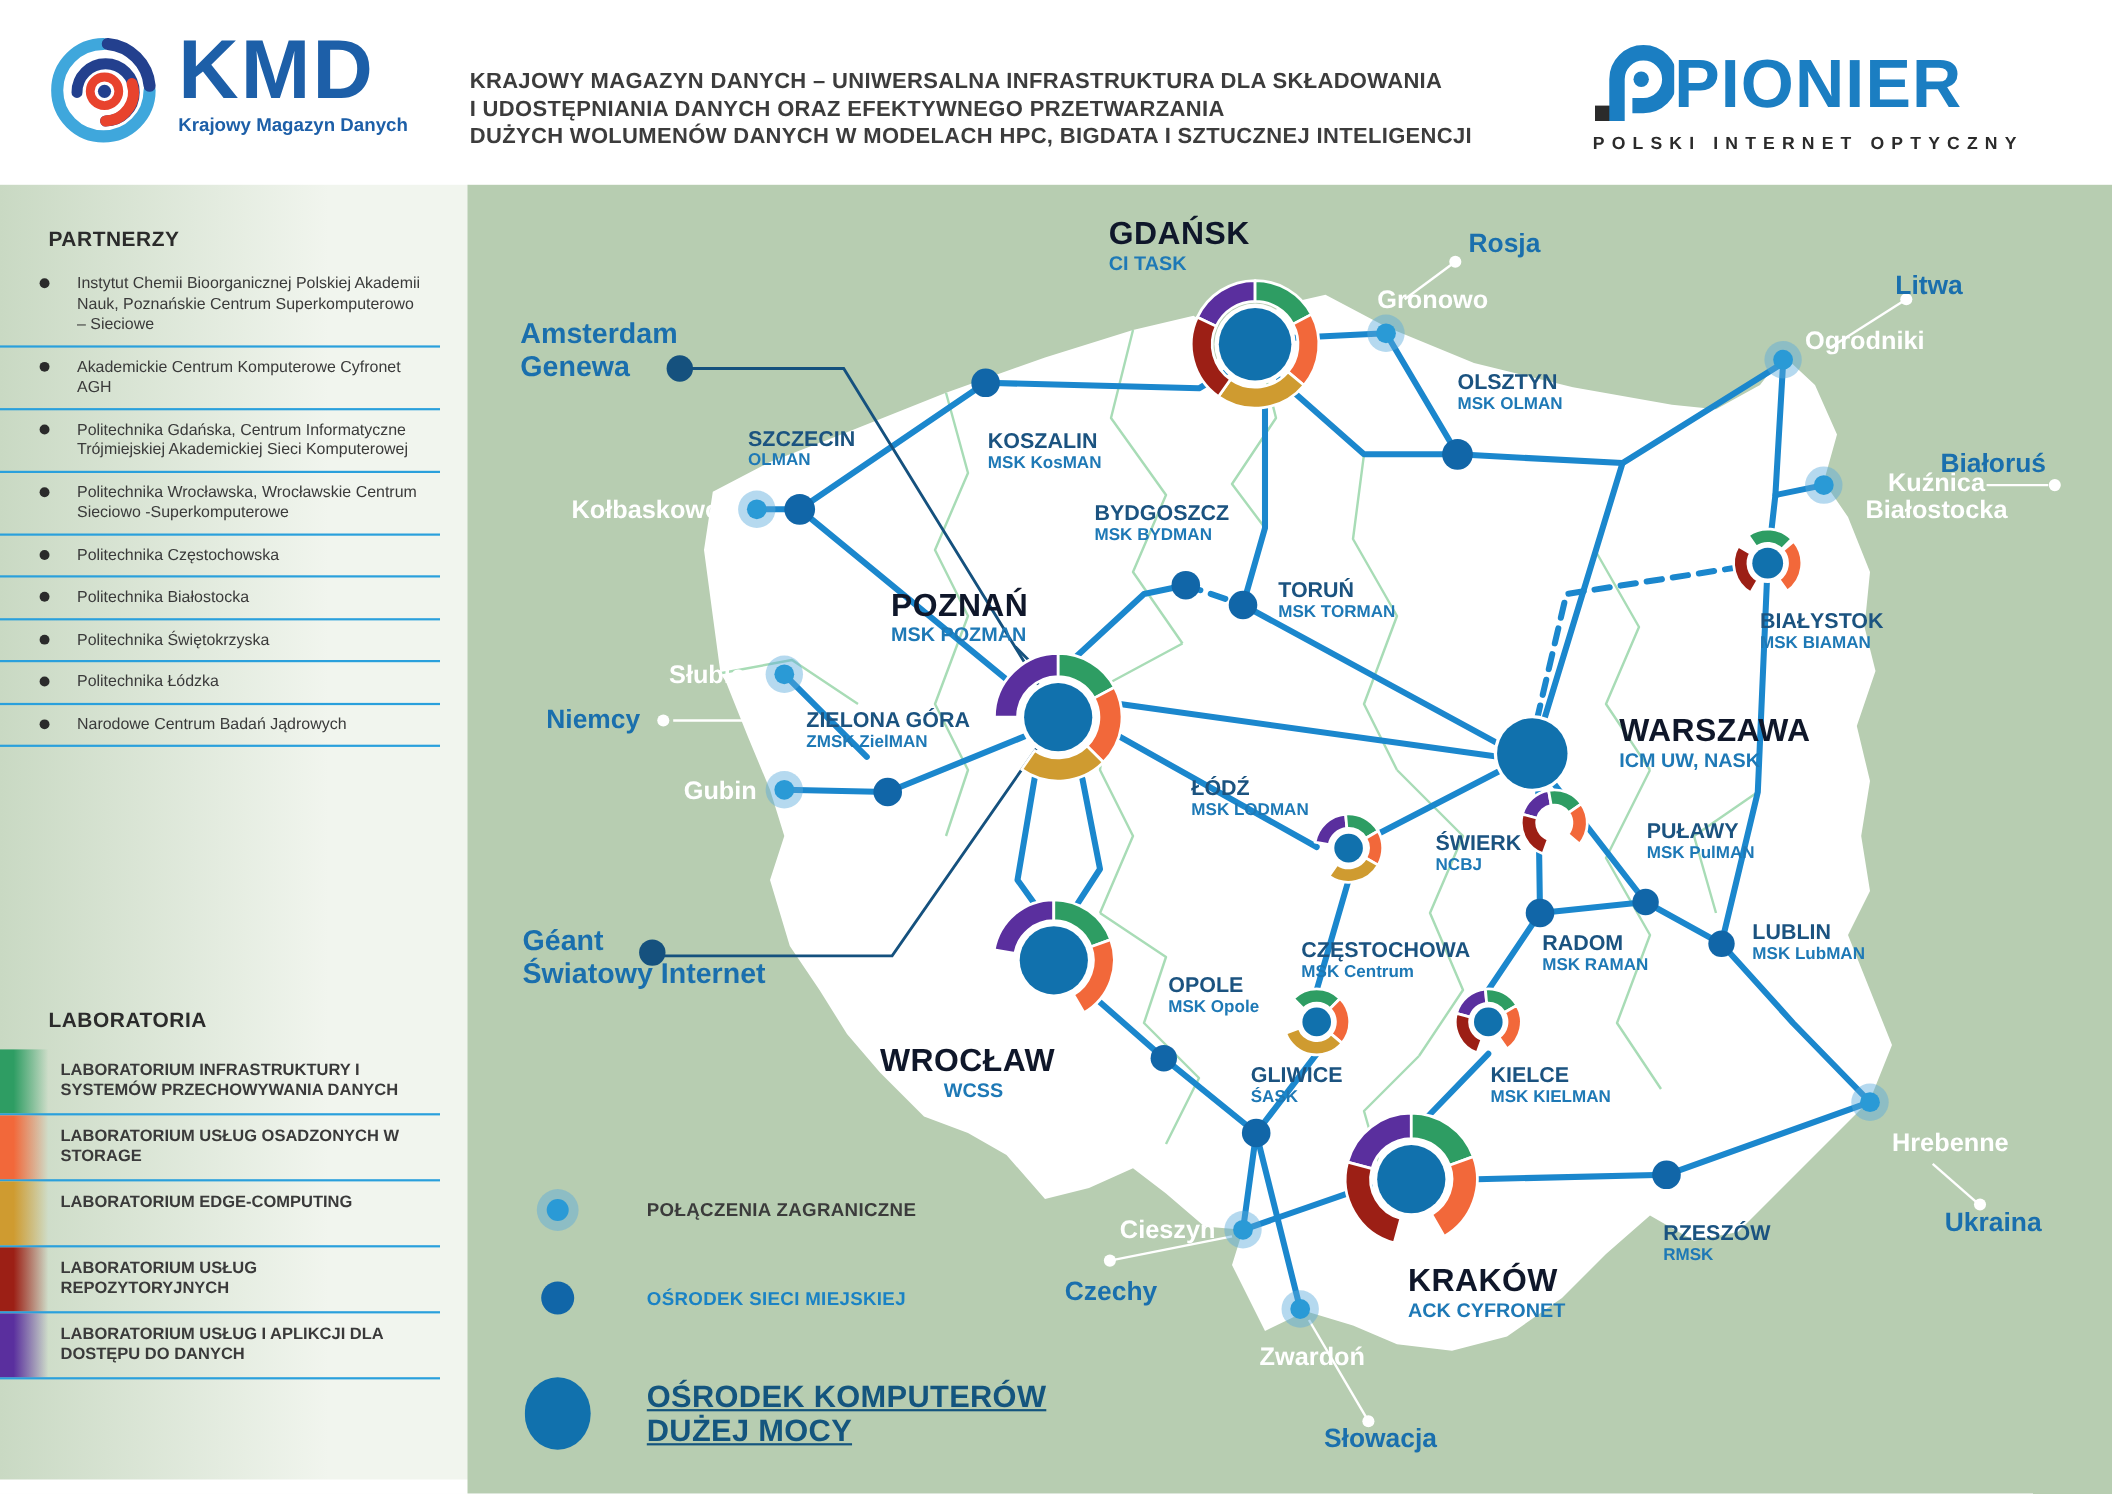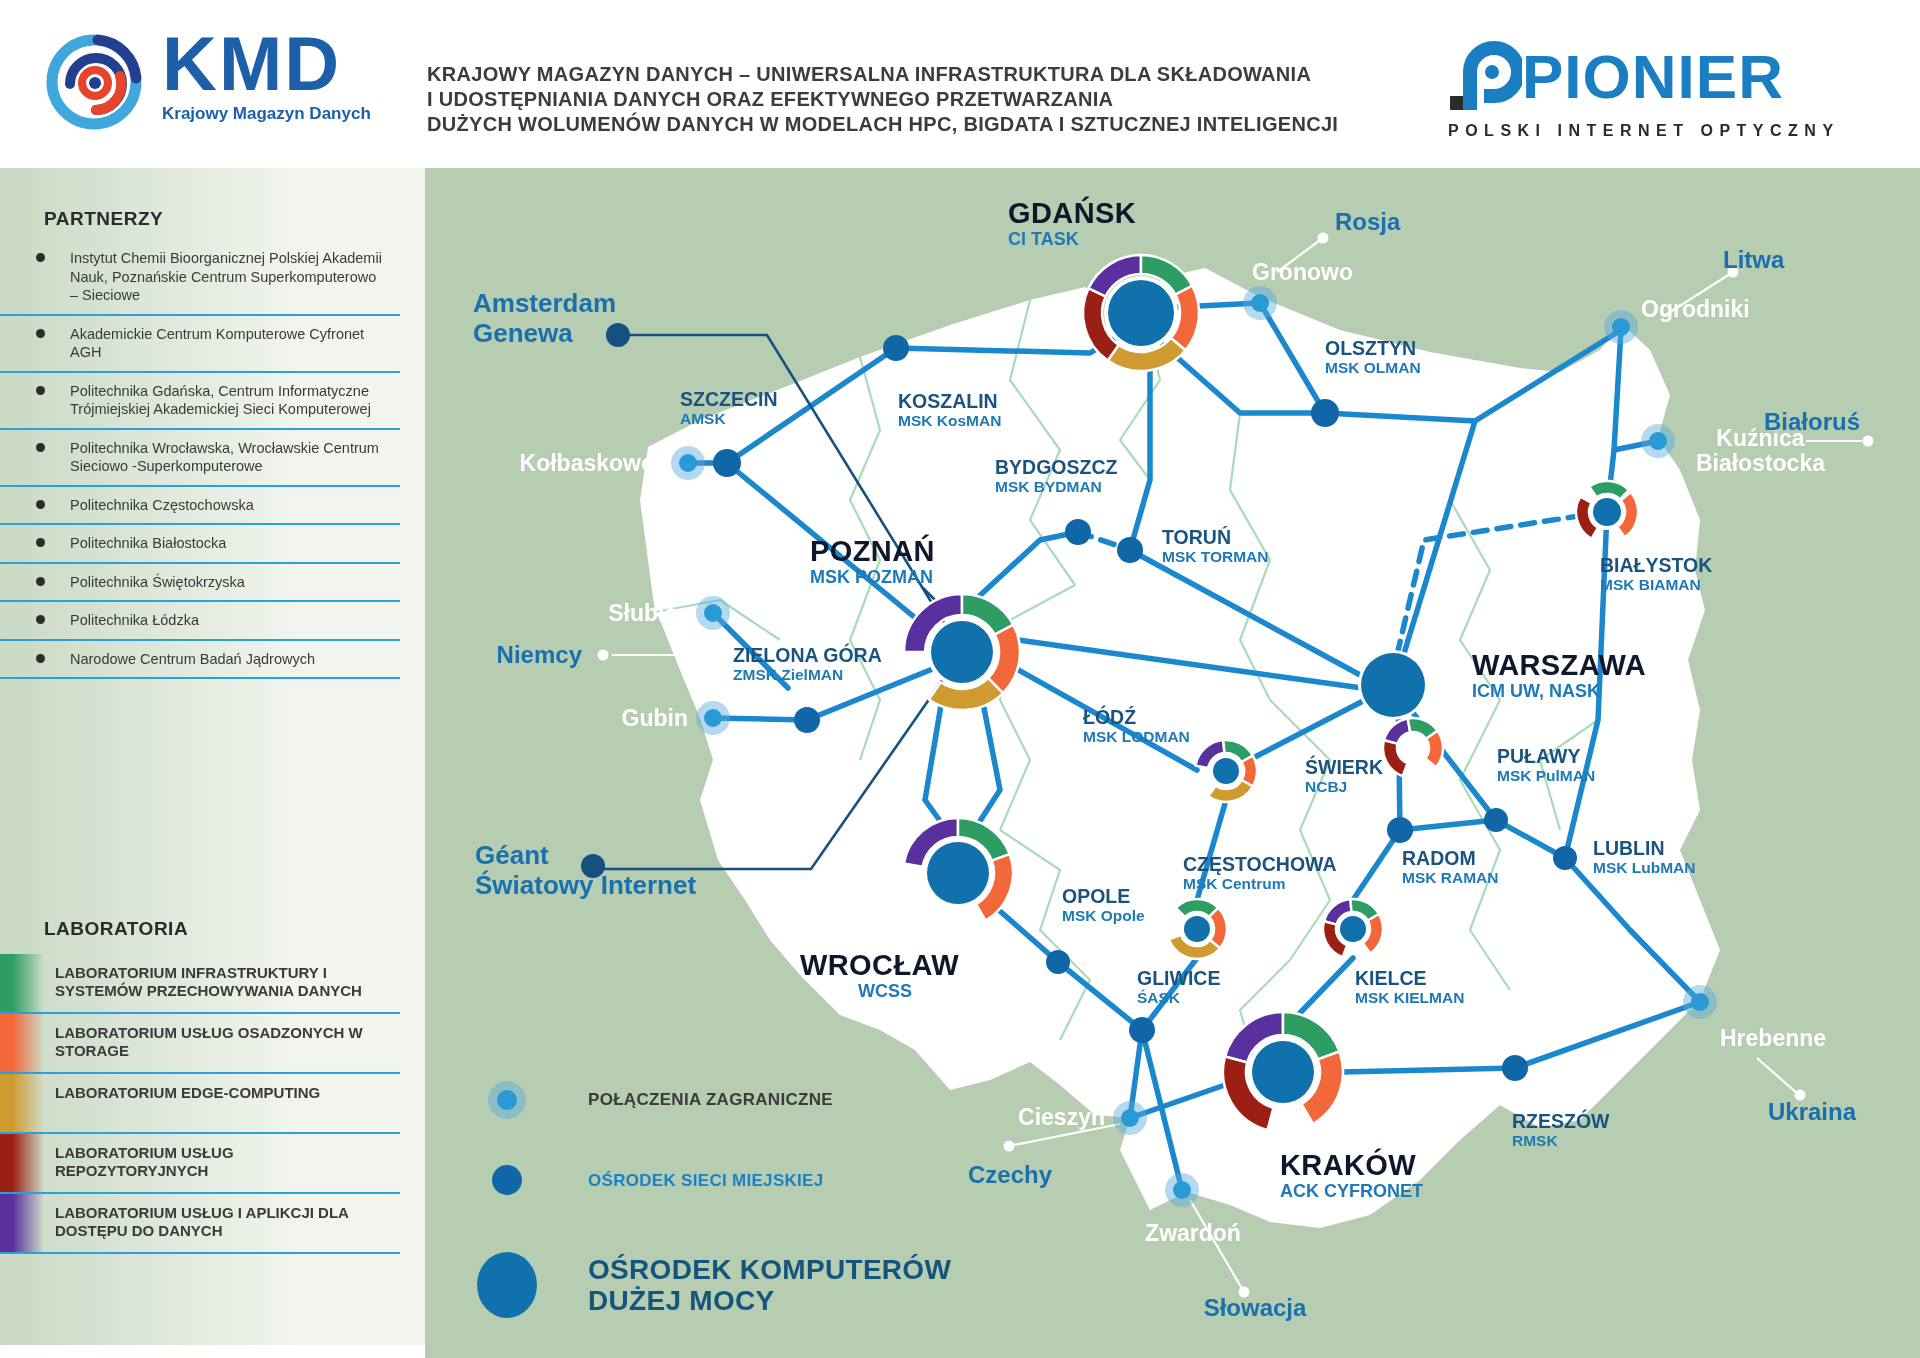--- a/index.html
+++ b/index.html
@@ -38,21 +38,21 @@
   .city-name{font-size:19.5px;font-weight:bold;color:#1b5380;line-height:22px;}
   .city-sub{font-size:15.5px;font-weight:bold;color:#1e79b6;line-height:18px;}
   .big .city-name{font-size:29px;line-height:31px;color:#0f172a;letter-spacing:.4px;}
   .big .city-sub{font-size:18px;line-height:21px;}
   .white-label{font-size:23px;font-weight:bold;color:#ffffff;line-height:25px;}
   .country-label{font-size:24px;font-weight:bold;color:#1a6fad;line-height:27px;}
   .ext-label{font-size:26px;font-weight:bold;color:#1a6fad;line-height:30px;}
   
   .legend-text-1{font-size:17px;font-weight:bold;color:#3b3b3b;letter-spacing:.3px;}
   .legend-text-2{font-size:17px;font-weight:bold;color:#1a82c4;letter-spacing:.3px;}
-  .legend-text-3{font-size:28px;font-weight:bold;color:#14557e;line-height:31px;letter-spacing:.3px;}
+  .legend-text-3{font-size:28px;font-weight:bold;color:#14557e;line-height:31px;letter-spacing:.3px;text-decoration:underline;}
 </style>
 </head>
 <body>
 
 <div id="stage">
 
   <div id="header">
     <div id="kmd-logo">
       <svg width="108" height="118" viewBox="0 0 108 118">
         <g fill="none" stroke-linecap="round">
@@ -305,21 +305,21 @@
         <div class="map-label " style="left: 930px; top: 799px;">
           <div class="city-name">KIELCE</div>
           <div class="city-sub" style="margin-left:0px">MSK KIELMAN</div>
         </div>
         <div class="map-label " style="left: 1175px; top: 386px;">
           <div class="city-name">BIAŁYSTOK</div>
           <div class="city-sub" style="margin-left:0px">MSK BIAMAN</div>
         </div>
         <div class="map-label " style="left: 255px; top: 220px;">
           <div class="city-name">SZCZECIN</div>
-          <div class="city-sub" style="margin-left:0px">AMSK</div>
+          <div class="city-sub" style="margin-left:0px">OLMAN</div>
         </div>
         <div class="map-label " style="left: 473px; top: 222px;">
           <div class="city-name">KOSZALIN</div>
           <div class="city-sub" style="margin-left:0px">MSK KosMAN</div>
         </div>
         <div class="map-label " style="left: 570px; top: 288px;">
           <div class="city-name">BYDGOSZCZ</div>
           <div class="city-sub" style="margin-left:0px">MSK BYDMAN</div>
         </div>
         <div class="map-label " style="left: 737px; top: 358px;">

